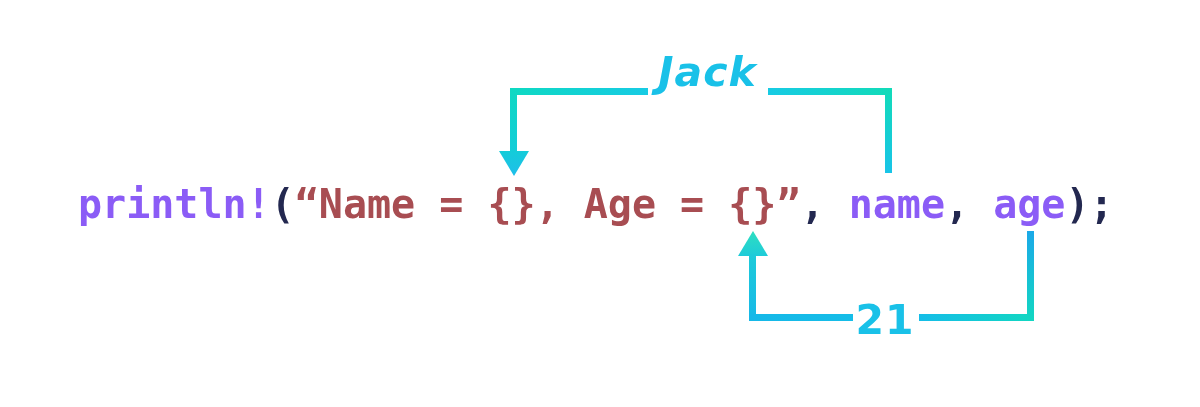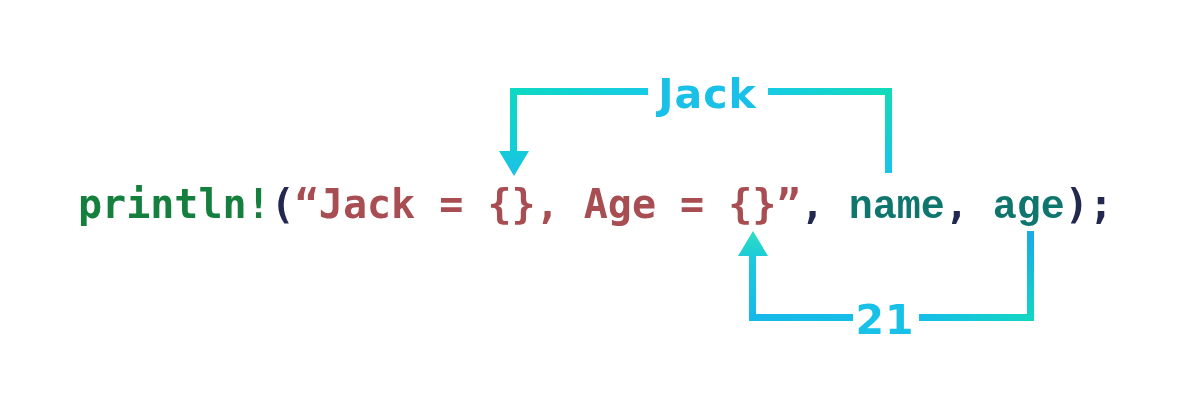--- a/index.html
+++ b/index.html
@@ -20,24 +20,24 @@
   .code-line {
     position: absolute;
     left: 78px;
     top: 184px;
     font-family: "DejaVu Sans Mono", monospace;
     font-size: 40px;
     font-weight: bold;
     line-height: 1;
     white-space: pre;
   }
-  .tok-macro  { color: #15803d; }
+  .tok-macro  { color: #8b5cf6; }
   .tok-punct  { color: #232850; }
   .tok-string { color: #A84D52; }
-  .tok-var    { color: #0f766e; font-family: Liberation Mono, monospace; }
+  .tok-var    { color: #8b5cf6; }
 
   
   .line { position: absolute; }
   .h7 { height: 7px; }
   .w7 { width: 7px; }
 
   .arrow {
     position: absolute;
     width: 30px;
     height: 25px;
@@ -65,40 +65,40 @@
   
   .jack-h-left  { left: 510px; top: 88px; width: 138px;
                   background: linear-gradient(90deg, #0ED9C2, #17CBE4); }
   .jack-h-right { left: 768px; top: 88px; width: 124px;
                   background: linear-gradient(90deg, #17CBE4, #12DBB8); }
   .jack-v-left  { left: 510px; top: 88px; height: 64px;
                   background: linear-gradient(180deg, #0ED9C2, #14CCD9); }
   .jack-v-right { left: 885px; top: 88px; height: 85px;
                   background: linear-gradient(180deg, #12DBB8, #18C4E8); }
   .jack-arrow   { left: 499px; top: 151px; }
-  .jack-label   { left: 645px; top: 74px; width: 125px; height: 40px; }
+  .jack-label   { left: 645px; top: 52px; width: 125px; height: 40px; font-style: italic; }
 
   
   .age-arrow    { left: 738px; top: 231px; }
   .age-v-left   { left: 749px; top: 254px; height: 67px;
                   background: linear-gradient(180deg, #1ECBD9, #16B8E8); }
   .age-h-left   { left: 749px; top: 314px; width: 104px;
                   background: linear-gradient(90deg, #16B8E8, #15BDE8); }
   .age-h-right  { left: 919px; top: 314px; width: 115px;
                   background: linear-gradient(90deg, #15BDE8, #12D7C1); }
   .age-v-right  { left: 1027px; top: 231px; height: 90px;
                   background: linear-gradient(180deg, #1BA9E8, #12D7C1); }
   .age-label    { left: 850px; top: 300px; width: 70px; height: 40px; }
 </style>
 </head>
 <body>
 
 <div class="canvas">
 
-  <div class="code-line"><span class="tok-macro">println!</span><span class="tok-punct">(</span><span class="tok-string">“Jack = {}, Age = {}”</span><span class="tok-punct">, </span><span class="tok-var">name</span><span class="tok-punct">, </span><span class="tok-var">age</span><span class="tok-punct">);</span></div>
+  <div class="code-line"><span class="tok-macro">println!</span><span class="tok-punct">(</span><span class="tok-string">“Name = {}, Age = {}”</span><span class="tok-punct">, </span><span class="tok-var">name</span><span class="tok-punct">, </span><span class="tok-var">age</span><span class="tok-punct">);</span></div>
 
   <div>
     <div class="line h7 jack-h-left"></div>
     <div class="conn-label jack-label">Jack</div>
     <div class="line h7 jack-h-right"></div>
     <div class="line w7 jack-v-left"></div>
     <div class="arrow arrow-down jack-arrow"></div>
     <div class="line w7 jack-v-right"></div>
   </div>
 

